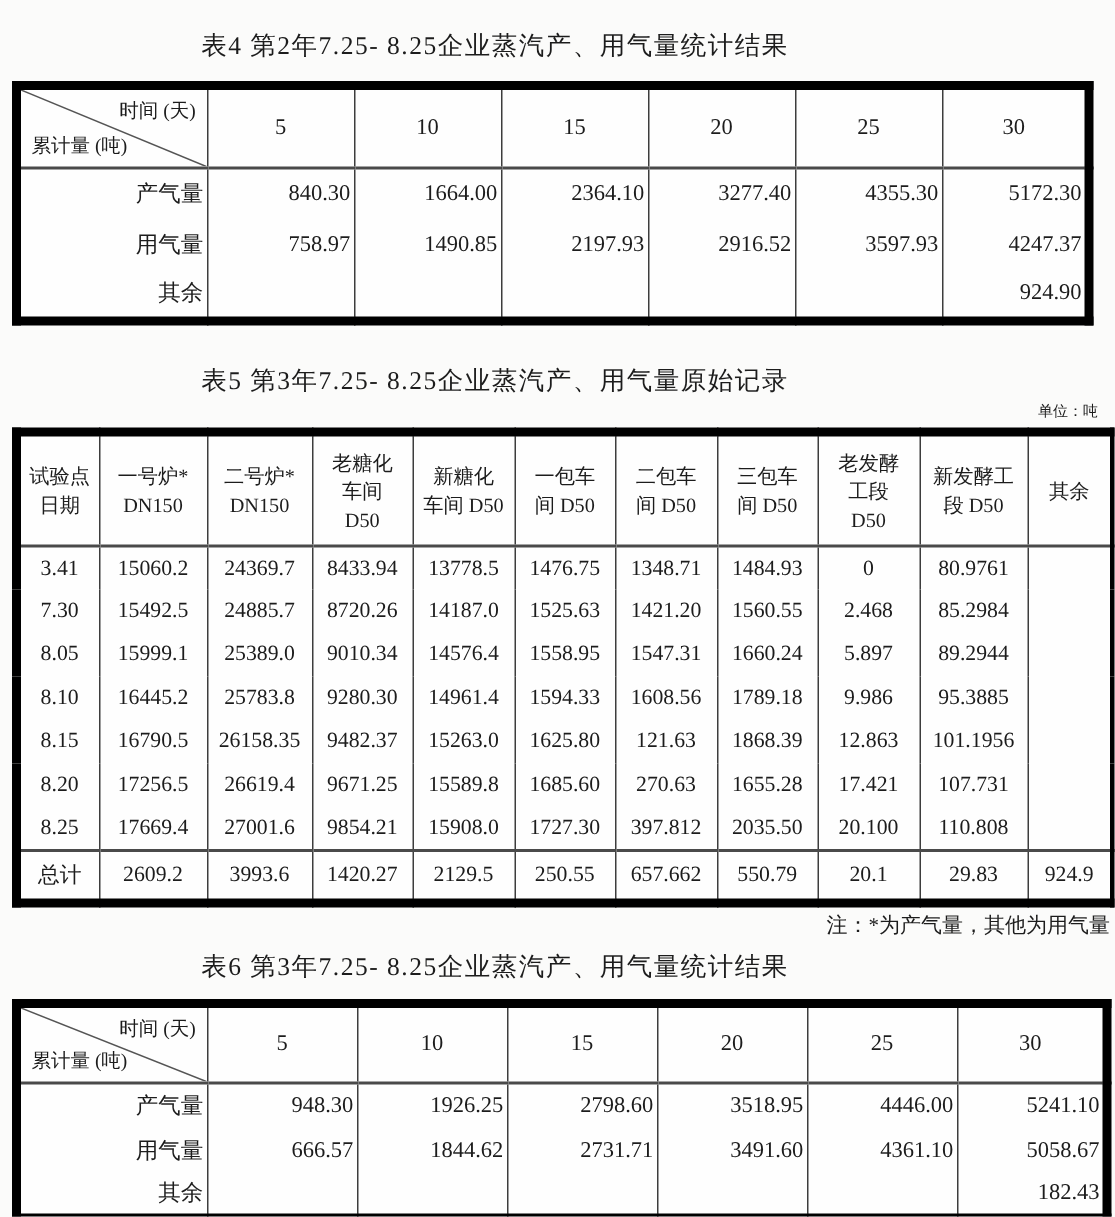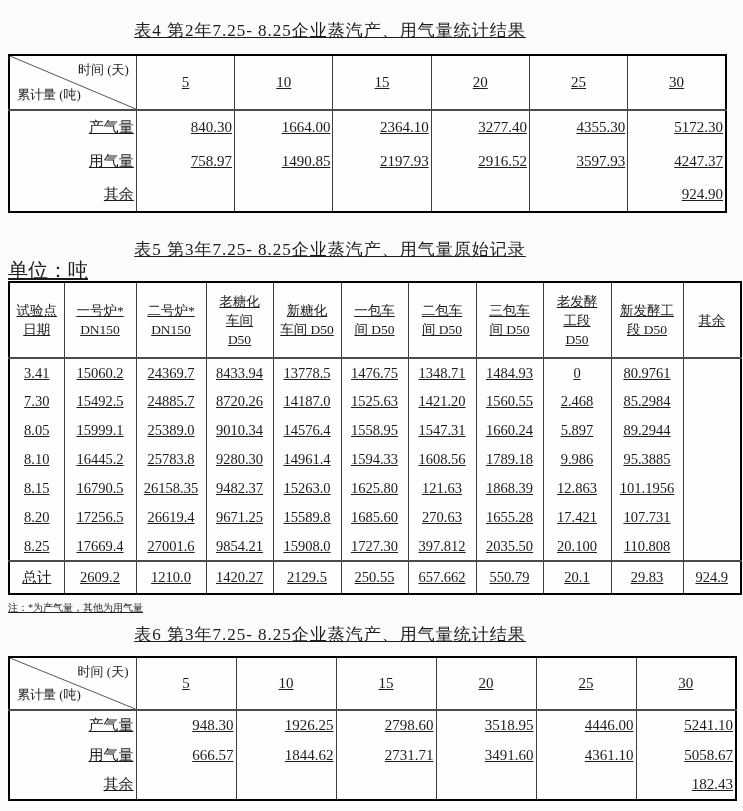--- a/index.html
+++ b/index.html
@@ -3,42 +3,42 @@
 <meta charset="utf-8">
 <style>
   html, body { margin:0; padding:0; }
   body {
     width:743px; height:811px;
     background:#fbfbfa;
     font-family:"Liberation Serif","DejaVu Serif",serif;
     color:#1c1c1c;
     overflow:hidden;
   }
-  .page { box-sizing:border-box; width:660px; height:811px; padding:20px 0 0 8px;text-decoration:underline; }
+  .page { box-sizing:border-box; width:660px; height:811px; padding:20px 0 0 8px; }
 
   .tbl-title {
     text-align:center; font-size:17px; letter-spacing:1px;
     line-height:22px; margin:0 8px 0 0;
   }
   .title4 { margin-bottom:12px; }
   .title5 { margin-top:26px; }
   .title6 { margin-top:8px; margin-bottom:10px; }
 
   .unit-note {
-    width:724px; font-size:20px; line-height:17px;
+    width:724px; text-align:right; font-size:10px; line-height:17px;
     margin:1px 0 2px 0;
   }
   .footnote {
-    width:732px; text-align:left; font-size:10px; line-height:17px;
+    width:732px; text-align:right; font-size:14px; line-height:17px;
     margin:4px 0 0 0;
   }
 
   table {
     border-collapse:collapse; table-layout:fixed; background:#fefefe;
-    border:2px solid #000000;
+    border:6px solid #000000;
   }
   th, td {
     border-left:1px solid #3d3d3d; border-right:1px solid #3d3d3d;
     text-align:center; vertical-align:middle;
     padding:0 2px; overflow:hidden;
     font-weight:normal;
   }
 
   
   .t-stat { width:719px; }
@@ -265,21 +265,21 @@
           <td>2035.50</td>
           <td>20.100</td>
           <td>110.808</td>
           <td></td>
         </tr>
       </tbody>
     <tbody class="total-body">
         <tr>
           <td>总计</td>
           <td>2609.2</td>
-          <td>1210.0</td>
+          <td>3993.6</td>
           <td>1420.27</td>
           <td>2129.5</td>
           <td>250.55</td>
           <td>657.662</td>
           <td>550.79</td>
           <td>20.1</td>
           <td>29.83</td>
           <td>924.9</td>
         </tr>
       </tbody>

